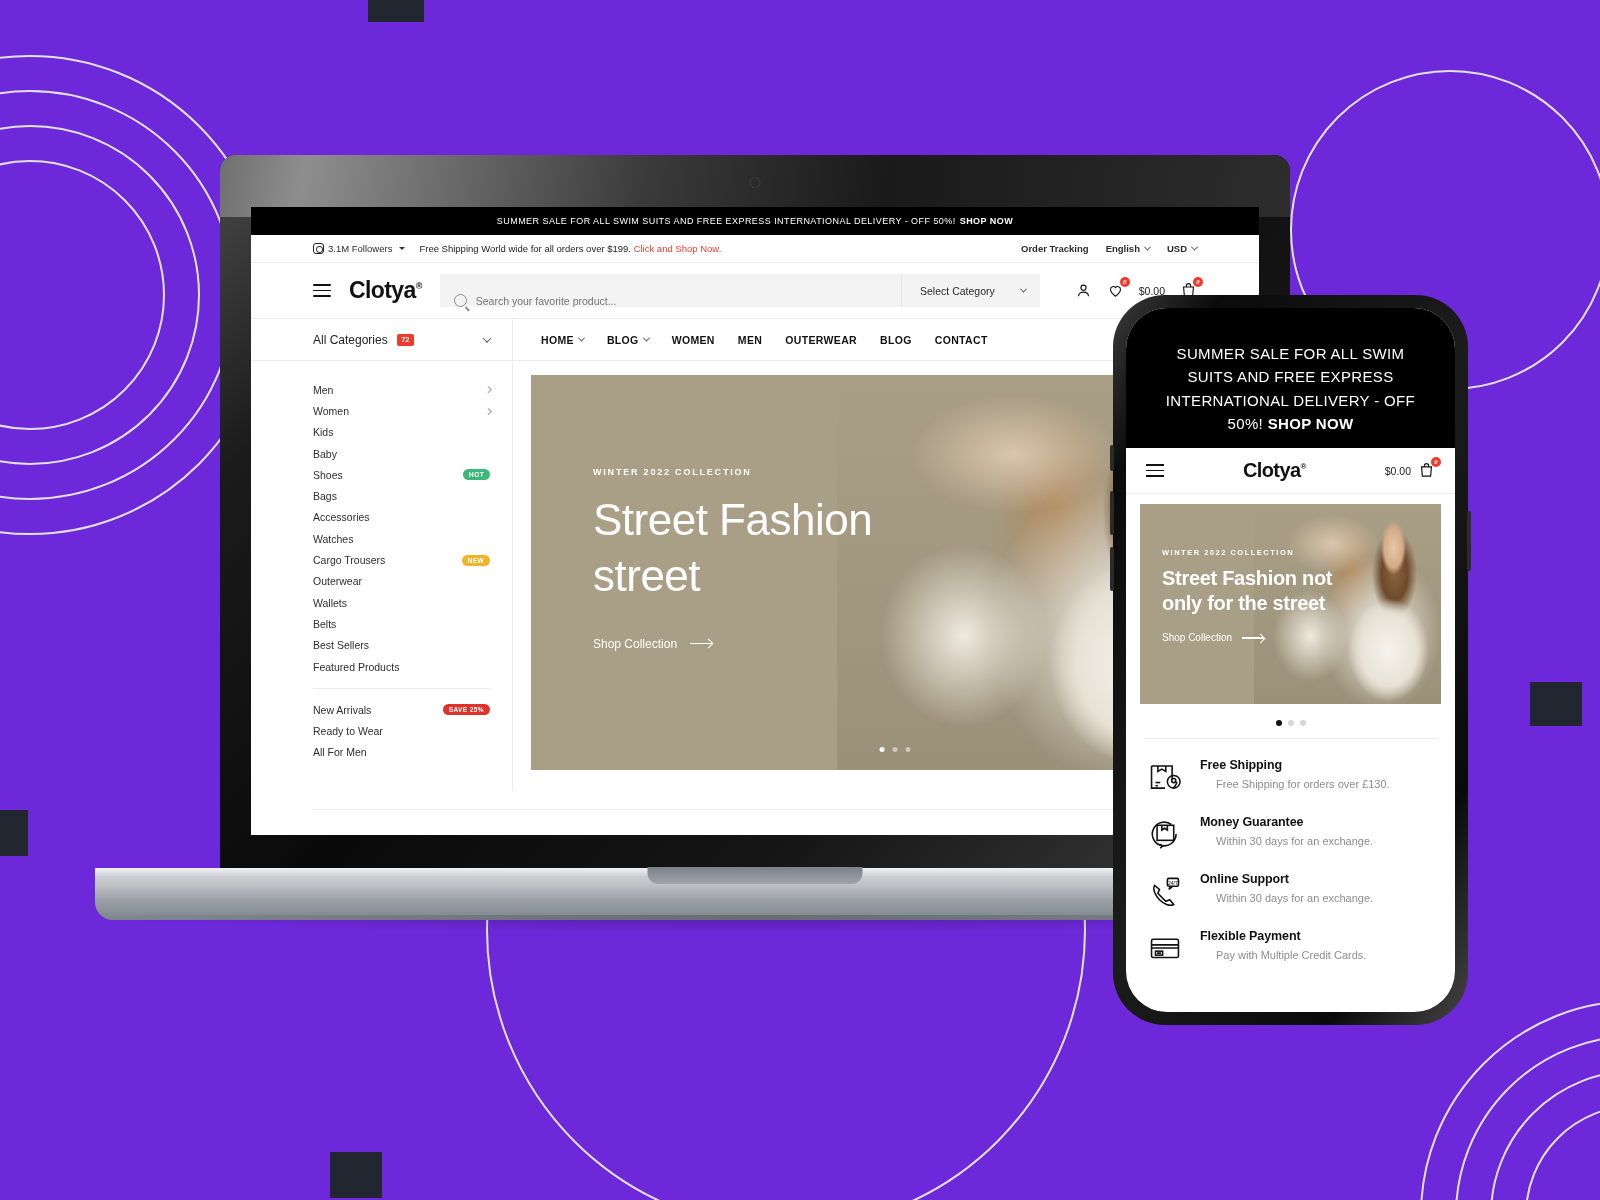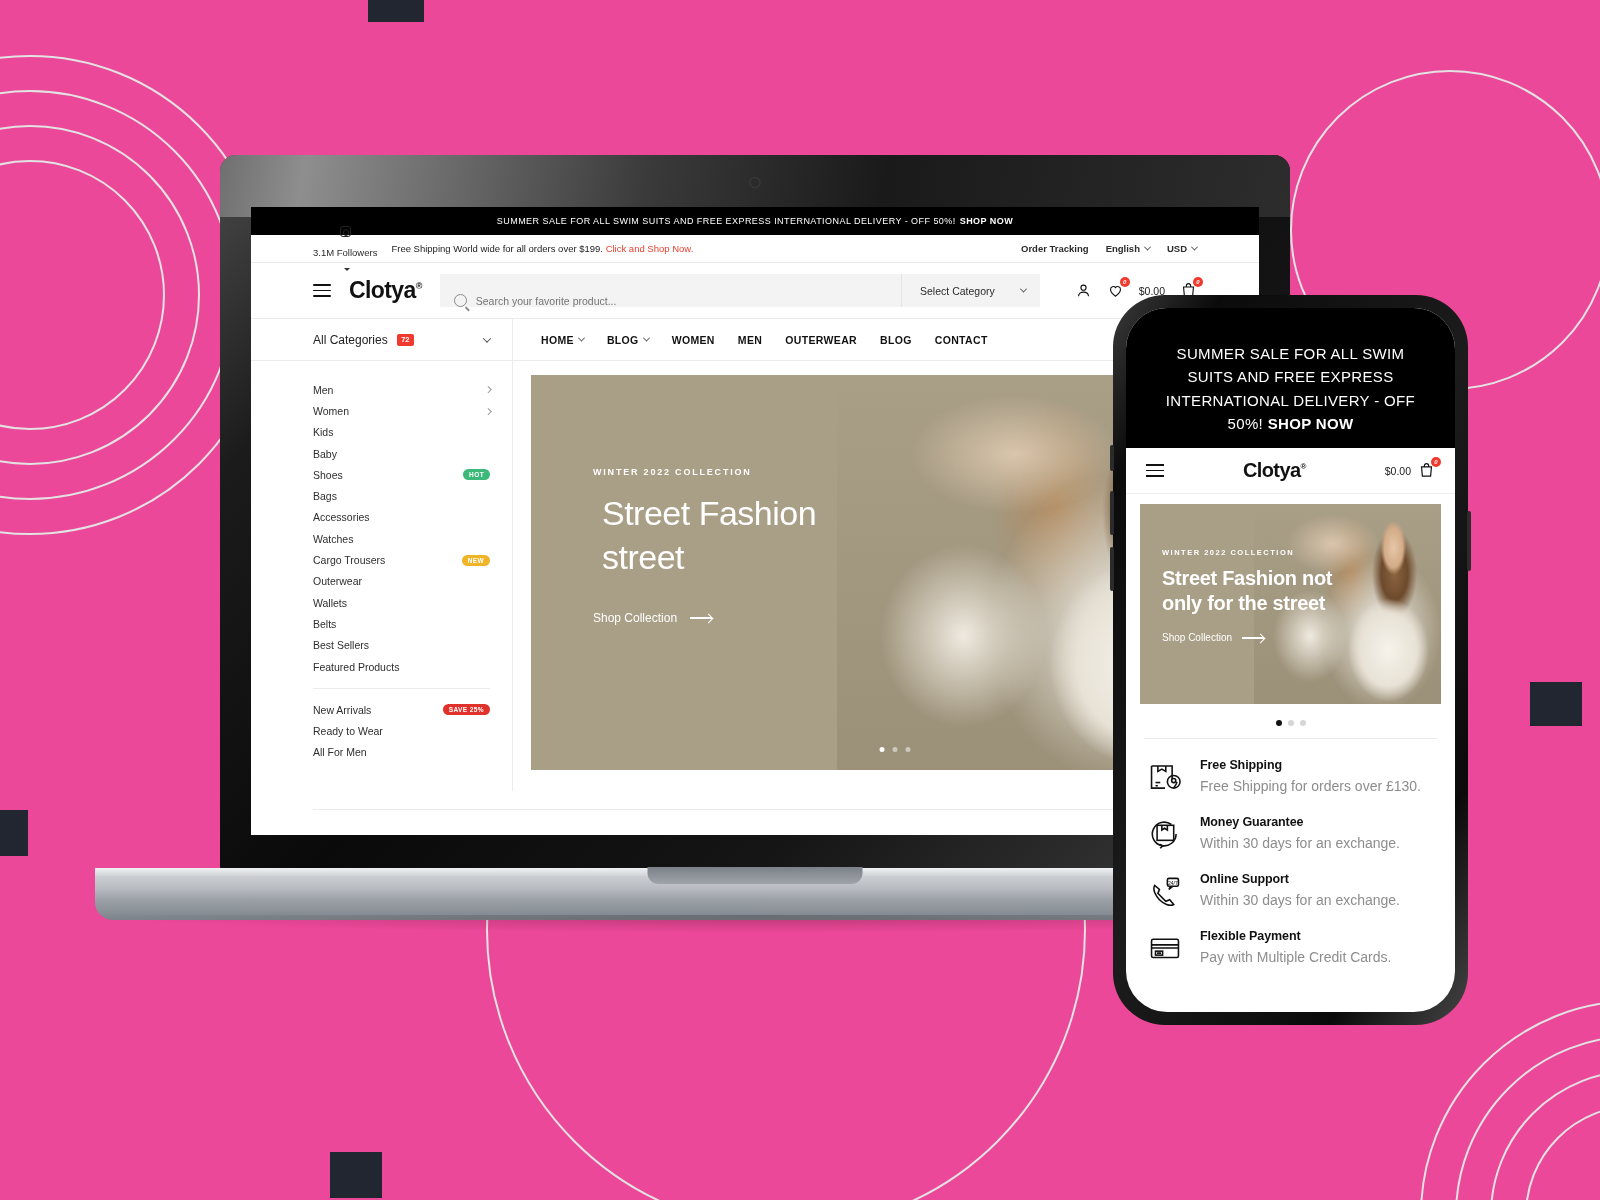--- a/index.html
+++ b/index.html
@@ -2,21 +2,21 @@
 <html><head>
 <meta charset="utf-8">
 <style>
   * { box-sizing: border-box; margin: 0; padding: 0; }
   html, body {
     width: 1600px; height: 1200px;
     background: #ffffff;
     font-family: "Liberation Sans", sans-serif;
     overflow: hidden;
   }
-  .stage { position: relative; width: 1600px; height: 1200px; background: #ec4899; overflow: hidden; }
+  .stage { position: relative; width: 1600px; height: 1200px; background: #6d28d9; overflow: hidden; }
 
   
   .deco-ring { position: absolute; border: 2px solid #e2e2e2; border-radius: 50%; }
   .deco-sq { position: absolute; background: #212631; }
 
   
   .laptop { position: absolute; left: 220px; top: 155px; width: 1070px; height: 715px; }
   .laptop-lid {
     position: absolute; inset: 0;
     background: linear-gradient(135deg,#4a4a4a 0%, #1b1b1b 18%, #0a0a0a 45%, #151515 70%, #3d3d3d 100%);
@@ -59,21 +59,21 @@
     display: flex; align-items: center; justify-content: center;
     font-size: 9px; letter-spacing: .45px;
   }
   .promo-bar .strong { font-weight: 700; margin-left: 4px; }
 
   .topbar {
     height: 28px; background: #fff; border-bottom: 1px solid #ececec;
     display: flex; align-items: center; padding: 0 62px; font-size: 9.5px; color: #2b2b2b;
   }
   .topbar .left { display: flex; align-items: center; gap: 14px; }
-  .ig-pill { display: flex; align-items: center; gap: 10px; flex-direction: column; }
+  .ig-pill { display: flex; align-items: center; gap: 4px; }
   .ig-glyph { width: 11px; height: 11px; border: 1.3px solid #222; border-radius: 3px; position: relative; }
   .ig-glyph:before { content:""; position:absolute; left:2.4px; top:2.4px; width:4.2px; height:4.2px;
     border:1.3px solid #222; border-radius:50%; }
   .caret { display:inline-block; width:0; height:0; border-left:3px solid transparent;
     border-right:3px solid transparent; border-top:3.5px solid #333; margin-left:3px; }
   .chev { display:inline-block; width:5px; height:5px; border-right:1.2px solid #555;
     border-bottom:1.2px solid #555; transform: rotate(45deg) translate(-1px,-1px); }
   .ship-note { color:#222; }
   .ship-link { color:#e8422f; }
   .topbar .right { margin-left:auto; display:flex; align-items:center; gap:17px; color:#2b2b2b; }
@@ -150,21 +150,21 @@
     background: radial-gradient(ellipse 50% 50% at 50% 45%, #e6c7a8 0%, #d3ab87 60%, rgba(211,171,135,0) 82%);
     border-radius:50% 50% 46% 46%;
   }
   .hero-knit{
     position:absolute; right:2%; bottom:-4%; width:52%; height:62%;
     background: radial-gradient(ellipse 52% 52% at 50% 50%, #f6f3ec 0%, #e8e2d6 56%, rgba(232,226,214,0) 80%);
     border-radius: 46% 54% 40% 60%;
   }
   .hero-copy { position:absolute; left:62px; top:92px; color:#fff; }
   .hero-eyebrow { font-size:9px; font-weight:700; letter-spacing:1.8px; margin-bottom:15px; }
-  .hero-title { font-size:34px; font-weight:400; line-height:1.28; letter-spacing:-.5px; max-width:330px;margin-left:9px; }
+  .hero-title { font-size:44px; font-weight:400; line-height:1.28; letter-spacing:-.5px; max-width:330px; }
   .hero-cta { display:flex; align-items:center; gap:13px; font-size:12px; margin-top:32px; }
   .arrow-long { width:22px; height:1.3px; background:#fff; position:relative; }
   .arrow-long:after { content:""; position:absolute; right:0; top:-2.6px; width:6px; height:6px;
     border-right:1.3px solid #fff; border-top:1.3px solid #fff; transform: rotate(45deg); }
   .hero-dots { position:absolute; left:50%; transform:translateX(-50%); bottom:18px; display:flex; gap:8px; }
   .hero-dots i { width:5px; height:5px; border-radius:50%; background:rgba(255,255,255,.5); display:block; }
   .hero-dots i.on { background:#fff; }
 
   .below-fold { height:62px; background:#fff; }
   .below-rule { margin:18px 62px 0 62px; height:1px; background:#ececec; }
@@ -197,21 +197,21 @@
   .p-title { font-size:20px; font-weight:700; line-height:1.26; max-width:190px; letter-spacing:-.3px; }
   .p-cta { display:flex; align-items:center; gap:10px; font-size:10px; margin-top:16px; }
   .p-dots { display:flex; gap:6px; justify-content:center; padding:16px 0 12px 0; }
   .p-dots i { width:6px; height:6px; border-radius:50%; background:#d6d6d6; display:block; }
   .p-dots i.on { background:#111; }
   .p-rule { height:1px; background:#ececec; margin:0 18px; }
 
   .feature { display:flex; gap:16px; align-items:flex-start; padding:19px 20px 0 20px; }
   .feat-icon { width:38px; height:38px; flex:none; color:#111; }
   .feat-title { font-size:12.5px; font-weight:700; color:#111; margin-bottom:6px; letter-spacing:-.1px; }
-  .feat-sub { font-size:14px; color:#8d8d8d; }
+  .feat-sub { font-size:11px; color:#8d8d8d;margin-left:16px; }
 </style>
 </head>
 <body>
 
 <div class="stage">
 
   <div class="deco-ring" style="left:-210px;top:55px;width:480px;height:480px;"></div>
   <div class="deco-ring" style="left:-175px;top:90px;width:410px;height:410px;"></div>
   <div class="deco-ring" style="left:-140px;top:125px;width:340px;height:340px;"></div>
   <div class="deco-ring" style="left:-105px;top:160px;width:270px;height:270px;"></div>

